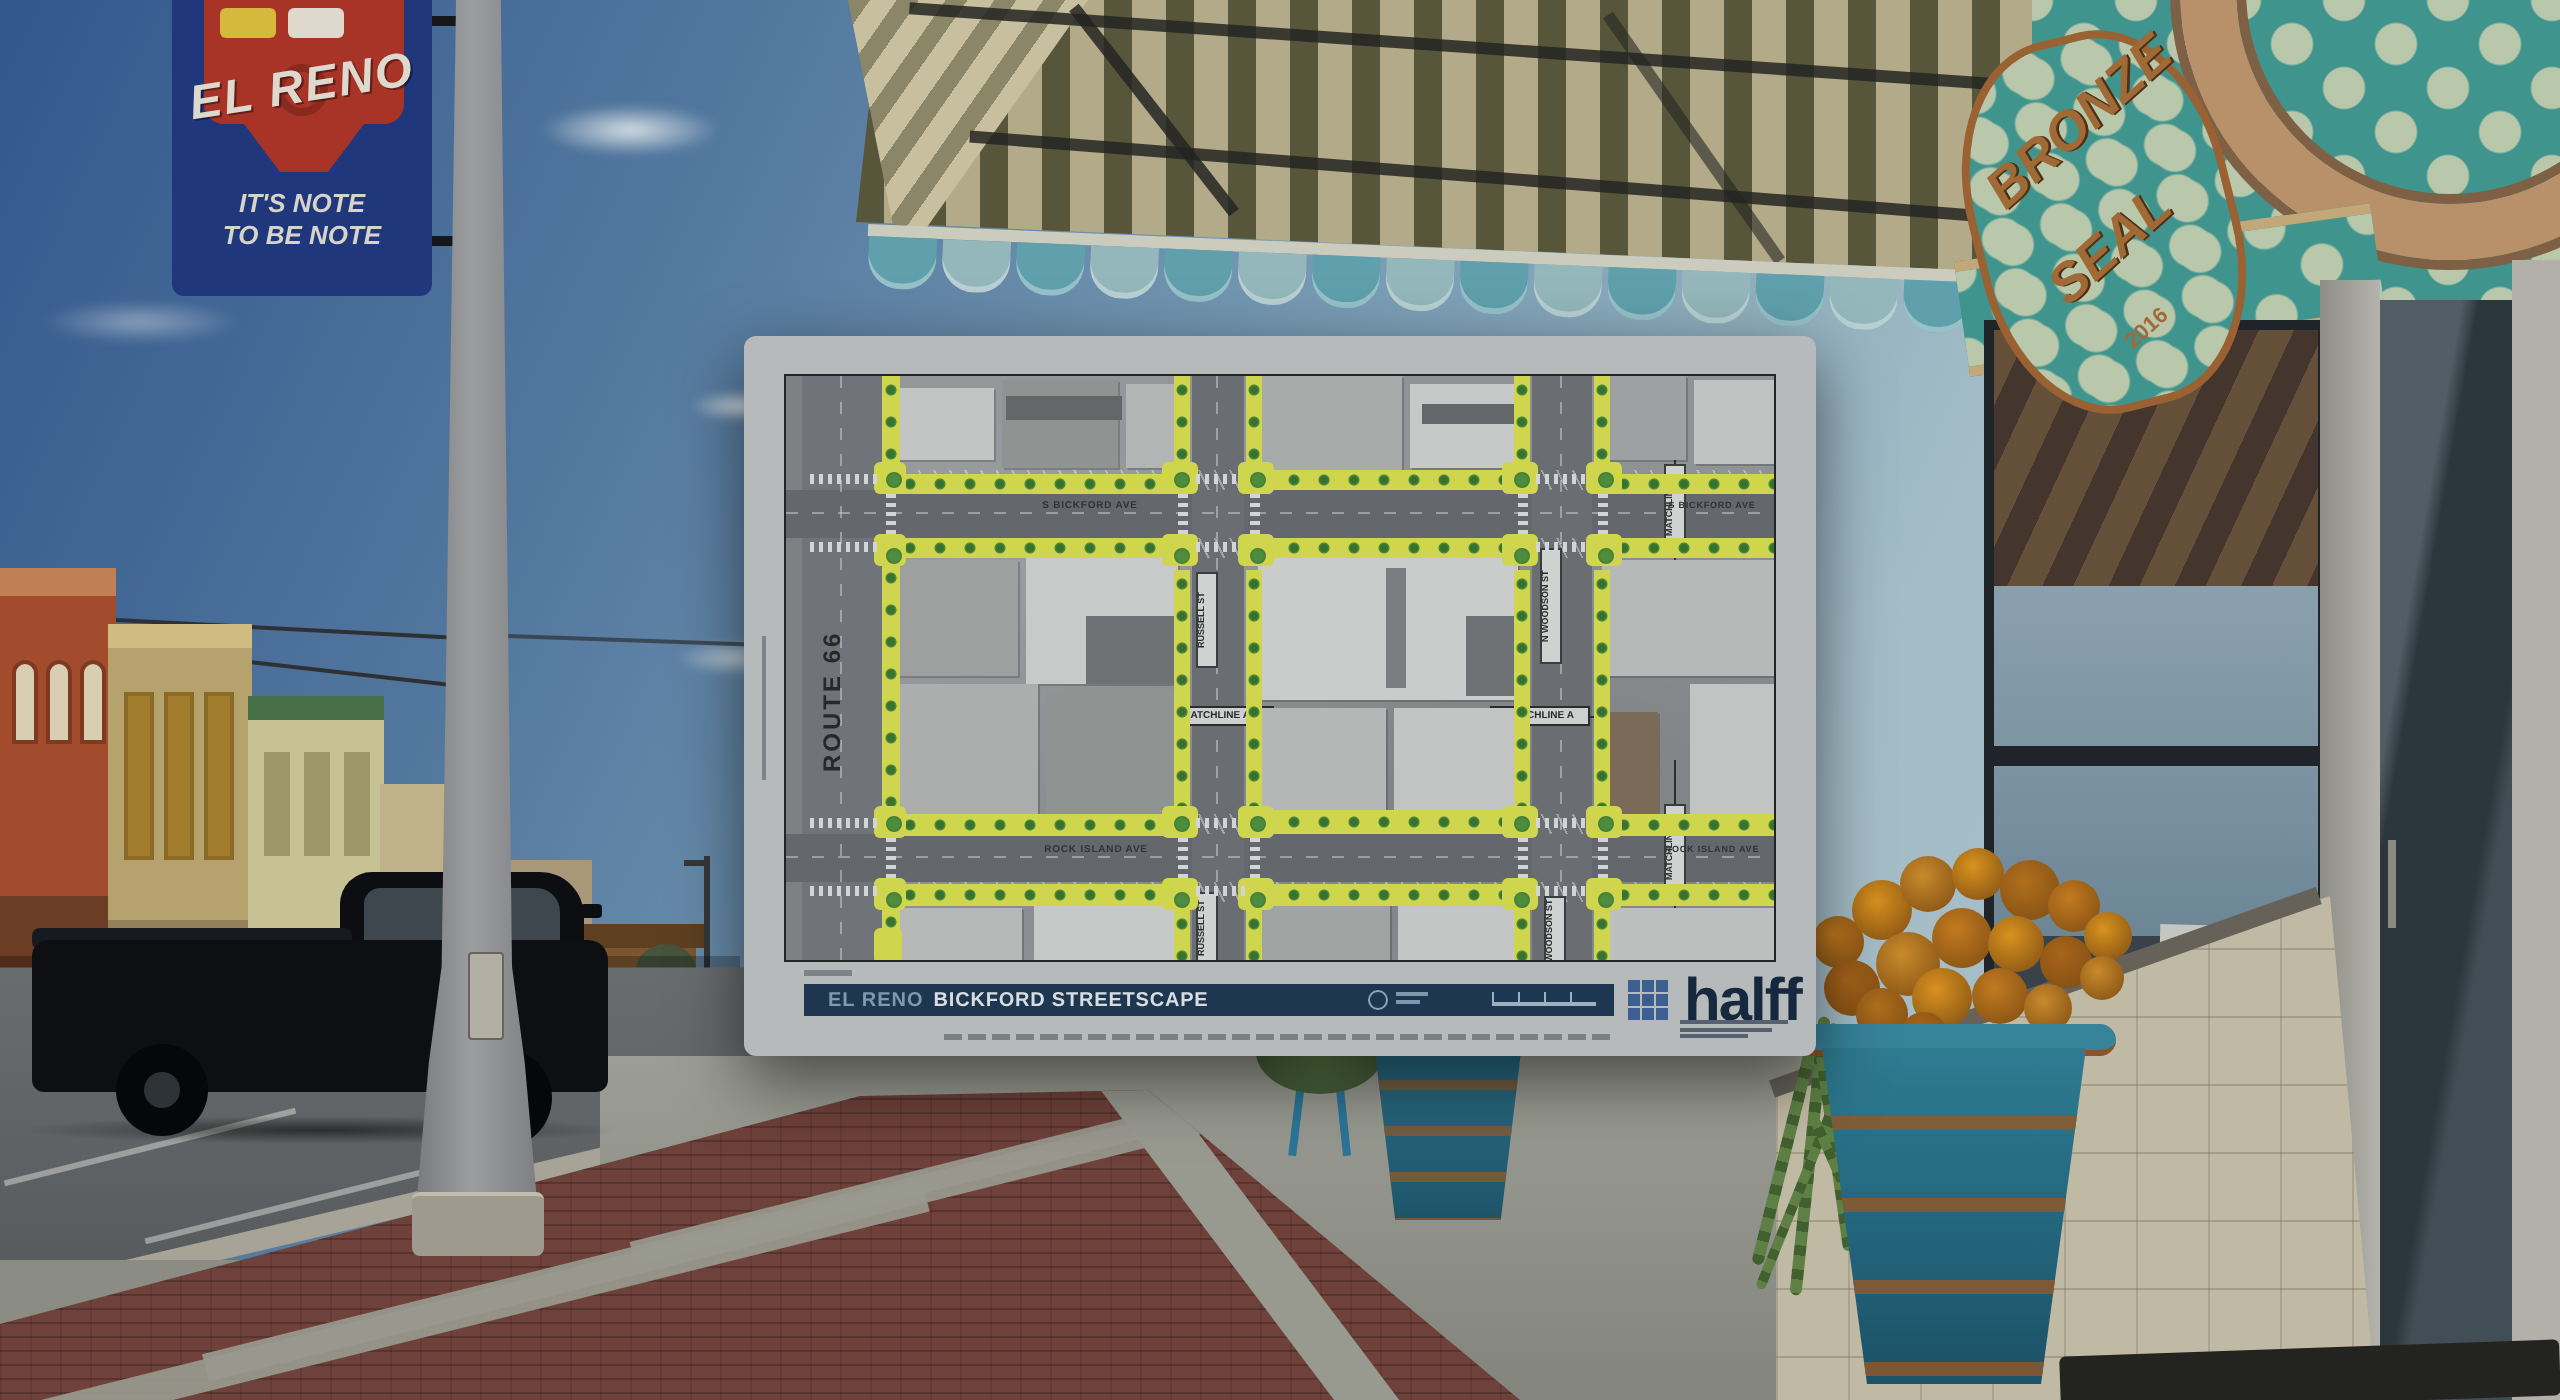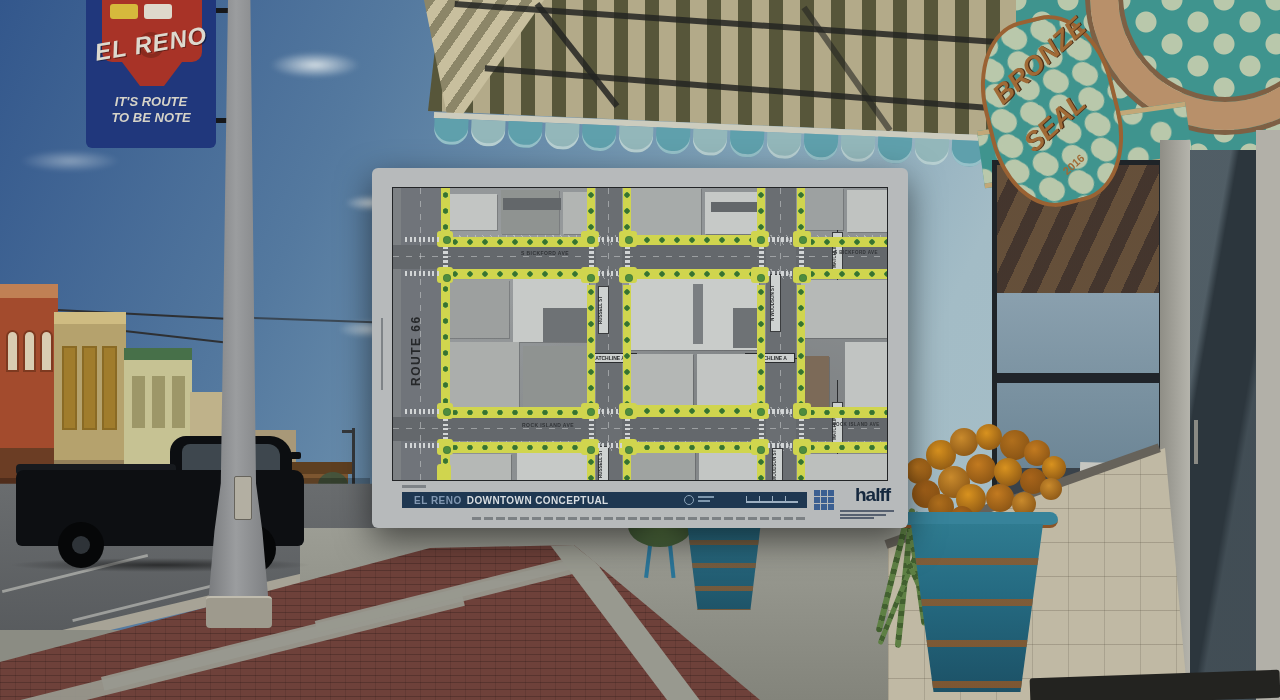--- a/index.html
+++ b/index.html
@@ -164,21 +164,21 @@
 
   <div class="abs" style="left:210px;top:8px;width:26px;height:5px;background:#16171a"></div>
   <div class="abs" style="left:210px;top:118px;width:26px;height:5px;background:#16171a"></div>
   <div class="abs" style="left:86px;top:0;width:130px;height:148px;background:#20377c;border-radius:0 0 6px 6px">
     <div class="abs" style="left:16px;top:0;width:100px;height:62px;background:#a83327;border-radius:0 0 10px 10px"></div>
     <div class="abs" style="left:24px;top:4px;width:28px;height:15px;background:#d6b93c;border-radius:3px"></div>
     <div class="abs" style="left:58px;top:4px;width:28px;height:15px;background:#ded9cc;border-radius:3px"></div>
     <div class="abs" style="left:52px;top:32px;width:26px;height:26px;border:4px solid #8a2a1e;border-radius:50%"></div>
     <div class="abs" style="left:36px;top:62px;width:60px;height:24px;background:#a83327;clip-path:polygon(0 0,100% 0,70% 100%,30% 100%)"></div>
     <div class="abs" style="left:2px;top:30px;width:126px;text-align:center;transform:rotate(-9deg);color:#ddd9ce;font-weight:bold;font-style:italic;font-size:24px;letter-spacing:1px;text-shadow:1px 1px 0 rgba(0,0,0,.4)">EL RENO</div>
-    <div class="abs" style="left:0;top:94px;width:130px;text-align:center;color:#d6d3c8;font-weight:bold;font-style:italic;font-size:13px">IT'S ROUTE</div>
+    <div class="abs" style="left:0;top:94px;width:130px;text-align:center;color:#d6d3c8;font-weight:bold;font-style:italic;font-size:13px">IT'S NOTE</div>
     <div class="abs" style="left:0;top:110px;width:130px;text-align:center;color:#d6d3c8;font-weight:bold;font-style:italic;font-size:13px">TO BE NOTE</div>
   </div>
   <div class="abs" style="left:200px;top:0;width:80px;height:632px">
     <div class="abs" style="left:0;top:0;width:80px;height:604px;
       background:linear-gradient(90deg,#6f7174,#9b9d9f 45%,#737578);
       clip-path:polygon(35% 0,63% 0,70% 80%,78% 88%,86% 100%,10% 100%,18% 88%,26% 80%)"></div>
     <div class="abs" style="left:6px;top:596px;width:66px;height:32px;background:#9e9a8d;border-radius:4px;border-top:2px solid #c0bcae"></div>
     <div class="abs" style="left:34px;top:476px;width:18px;height:44px;background:#b3afa2;border:1px solid #67645c;border-radius:2px"></div>
   </div>
 
@@ -439,38 +439,38 @@
         <div class="xv" style="left: 375px; top: 221px; width: 26px; height: 5px;"></div>
         <div class="xv" style="left: 375px; top: 255px; width: 26px; height: 5px;"></div>
         <div class="xv" style="left: 12px; top: 49px; width: 34px; height: 5px;"></div>
         <div class="xv" style="left: 12px; top: 83px; width: 34px; height: 5px;"></div>
         <div class="xv" style="left: 12px; top: 221px; width: 34px; height: 5px;"></div>
         <div class="xv" style="left: 12px; top: 255px; width: 34px; height: 5px;"></div>
       </div>
 
     <div id="titlebar" style="left:30px;top:324px;width:405px;height:16px">
       <span style="color:#8298b2;font-weight:bold;font-size:10px;margin-left:12px;letter-spacing:.5px">EL RENO</span>
-      <span style="color:#d8dde1;font-weight:bold;font-size:10px;margin-left:5px;letter-spacing:.4px">DOWNTOWN CONCEPTUAL</span>
+      <span style="color:#d8dde1;font-weight:bold;font-size:10px;margin-left:5px;letter-spacing:.4px">BICKFORD STREETSCAPE</span>
       <div class="abs" style="left:282px;top:3px;width:10px;height:10px;border:1.5px solid #8ba3b8;border-radius:50%"></div>
       <div class="abs" style="left:296px;top:4px;width:16px;height:2px;background:#7e97ad"></div>
       <div class="abs" style="left:296px;top:8px;width:12px;height:2px;background:#7e97ad"></div>
       <div class="abs" style="left:344px;top:4px;width:52px;height:7px;border-bottom:2px solid #9db0c2;background:repeating-linear-gradient(90deg,#9db0c2 0 1px,transparent 1px 13px)"></div>
     </div>
     <div class="abs" style="left:442px;top:318px;width:92px;height:38px">
       <div style="position:absolute;left:0;top:4px;width:22px;height:22px">
         <div class="hsq"></div>
           <div class="hsq"></div>
           <div class="hsq"></div>
         <div class="hsq"></div>
           <div class="hsq"></div>
           <div class="hsq"></div>
         <div class="hsq"></div>
           <div class="hsq"></div>
           <div class="hsq"></div>
       </div>
-      <div class="abs" style="left:41px;top:-2px;font-size:19px;font-weight:bold;color:#15283e;letter-spacing:-1px">halff</div>
+      <div class="abs" style="left:28px;top:-2px;font-size:30px;font-weight:bold;color:#15283e;letter-spacing:-1px">halff</div>
       <div class="addrline" style="left:26px;top:24px;width:54px"></div>
       <div class="addrline" style="left:26px;top:27.5px;width:46px"></div>
       <div class="addrline" style="left:26px;top:31px;width:34px"></div>
     </div>
     <div class="abs" style="left:100px;top:349px;width:336px;height:2.5px;background:repeating-linear-gradient(90deg,#6d7276 0 9px,transparent 9px 12px);opacity:.8"></div>
   </div>
 </div>
 
 </body></html>

